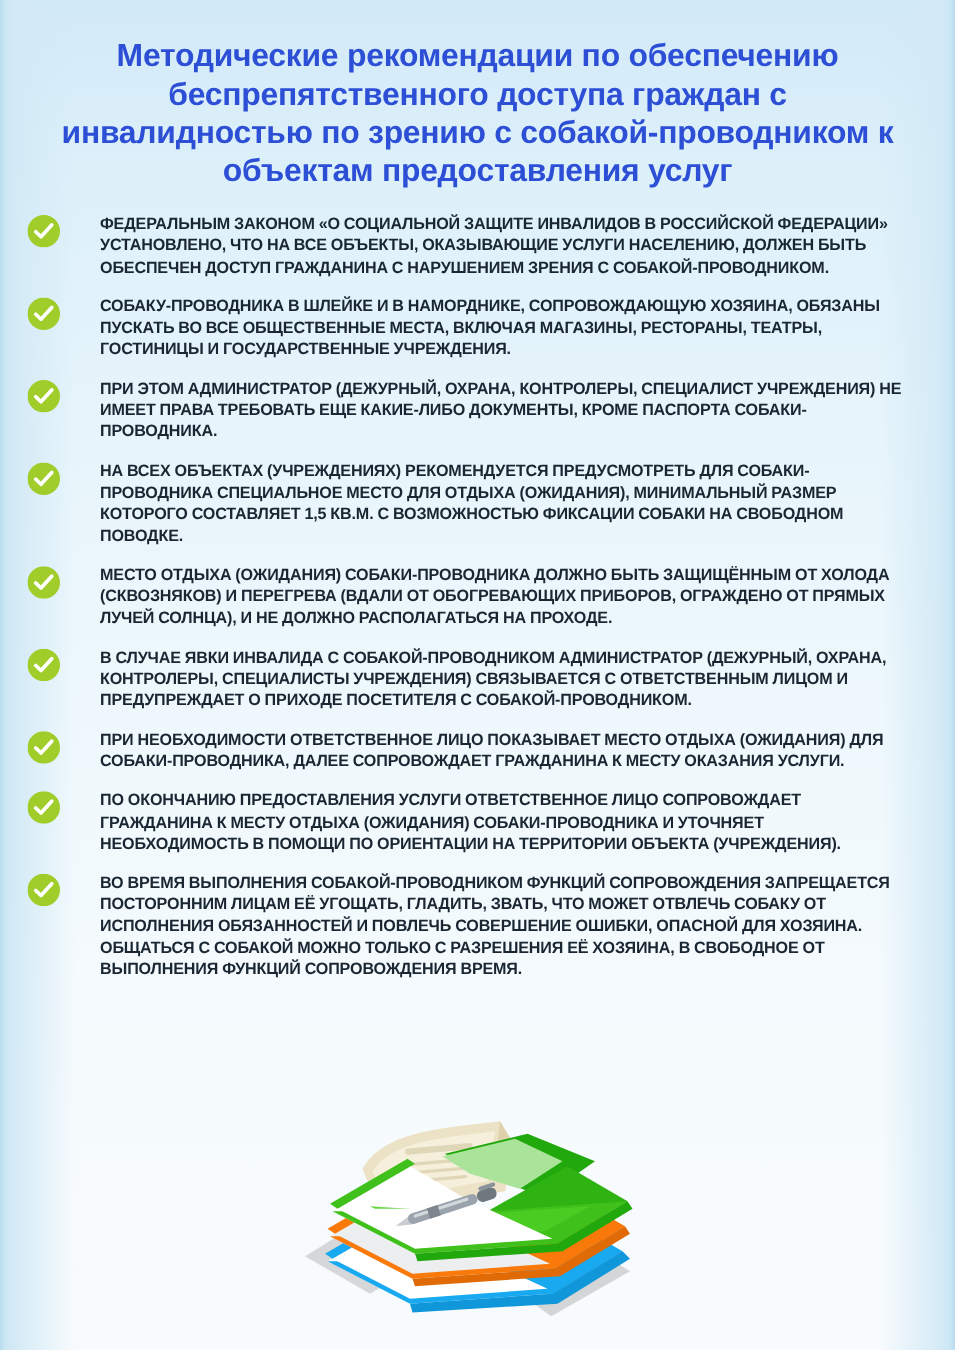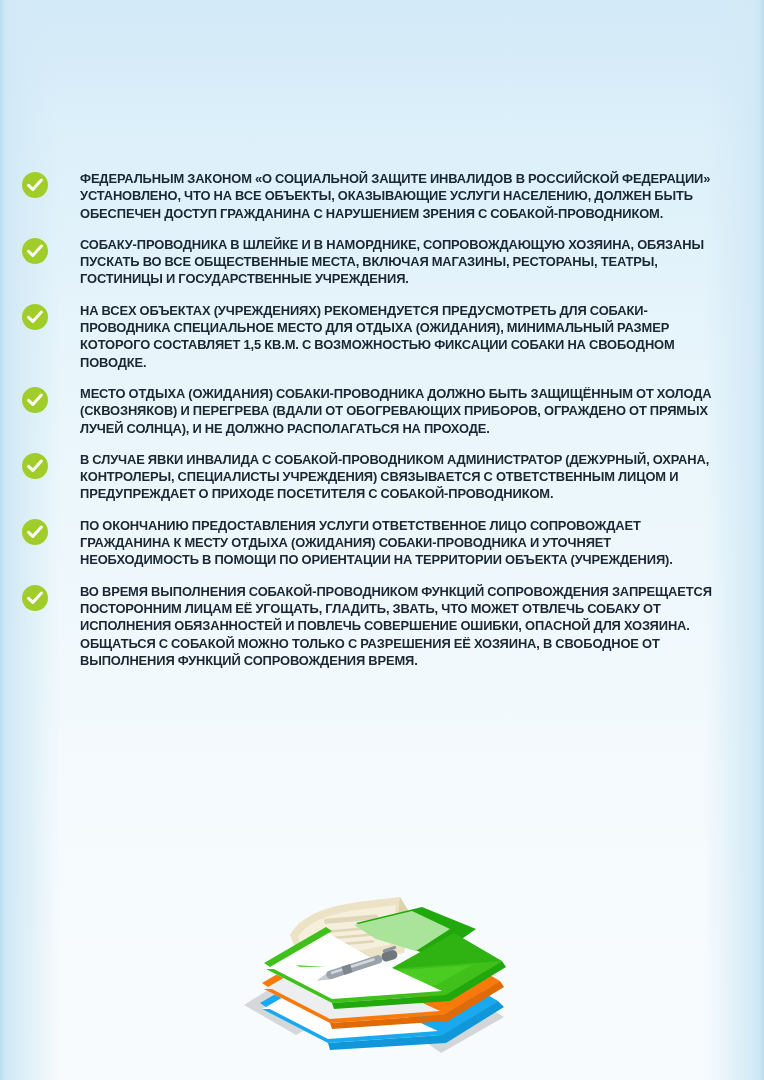--- a/index.html
+++ b/index.html
@@ -102,20 +102,23 @@
     width: 300px;
     height: 165px;
   }
   .illustration svg { display: block; width: 300px; height: 165px; }
 </style>
 </head>
 <body>
 
 <div class="poster">
 
+  <div class="title-wrap">
+    <h1 class="title">Методические рекомендации по обеспечению беспрепятственного доступа граждан с инвалидностью по зрению с собакой-проводником к объектам предоставления услуг</h1>
+  </div>
 
   <div class="list">
 
     <div class="item">
       <span class="check">
         <svg viewBox="0 0 26 26" xmlns="http://www.w3.org/2000/svg">
           <circle cx="13" cy="13" r="13" fill="#a1cd2a"></circle>
           <path d="M6.6 13.4 L10.8 17.4 L19.4 8.0" fill="none" stroke="#ffffff" stroke-width="3.0" stroke-linecap="round" stroke-linejoin="round"></path>
         </svg>
       </span>
@@ -125,20 +128,29 @@
     <div class="item">
       <span class="check">
         <svg viewBox="0 0 26 26" xmlns="http://www.w3.org/2000/svg">
           <circle cx="13" cy="13" r="13" fill="#a1cd2a"></circle>
           <path d="M6.6 13.4 L10.8 17.4 L19.4 8.0" fill="none" stroke="#ffffff" stroke-width="3.0" stroke-linecap="round" stroke-linejoin="round"></path>
         </svg>
       </span>
       <span class="item-text">Собаку-проводника в шлейке и в наморднике, сопровождающую хозяина, обязаны пускать во все общественные места, включая магазины, рестораны, театры, гостиницы и государственные учреждения.</span>
     </div>
 
+    <div class="item">
+      <span class="check">
+        <svg viewBox="0 0 26 26" xmlns="http://www.w3.org/2000/svg">
+          <circle cx="13" cy="13" r="13" fill="#a1cd2a"></circle>
+          <path d="M6.6 13.4 L10.8 17.4 L19.4 8.0" fill="none" stroke="#ffffff" stroke-width="3.0" stroke-linecap="round" stroke-linejoin="round"></path>
+        </svg>
+      </span>
+      <span class="item-text">При этом администратор (дежурный, охрана, контролеры, специалист учреждения) не имеет права требовать еще какие-либо документы, кроме паспорта собаки-проводника.</span>
+    </div>
 
     <div class="item">
       <span class="check">
         <svg viewBox="0 0 26 26" xmlns="http://www.w3.org/2000/svg">
           <circle cx="13" cy="13" r="13" fill="#a1cd2a"></circle>
           <path d="M6.6 13.4 L10.8 17.4 L19.4 8.0" fill="none" stroke="#ffffff" stroke-width="3.0" stroke-linecap="round" stroke-linejoin="round"></path>
         </svg>
       </span>
       <span class="item-text">На всех объектах (учреждениях) рекомендуется предусмотреть для собаки-проводника специальное место для отдыха (ожидания), минимальный размер которого составляет 1,5 кв.м. с возможностью фиксации собаки на свободном поводке.</span>
     </div>
@@ -157,20 +169,29 @@
     <div class="item">
       <span class="check">
         <svg viewBox="0 0 26 26" xmlns="http://www.w3.org/2000/svg">
           <circle cx="13" cy="13" r="13" fill="#a1cd2a"></circle>
           <path d="M6.6 13.4 L10.8 17.4 L19.4 8.0" fill="none" stroke="#ffffff" stroke-width="3.0" stroke-linecap="round" stroke-linejoin="round"></path>
         </svg>
       </span>
       <span class="item-text">В случае явки инвалида с собакой-проводником администратор (дежурный, охрана, контролеры, специалисты учреждения) связывается с ответственным лицом и предупреждает о приходе посетителя с собакой-проводником.</span>
     </div>
 
+    <div class="item">
+      <span class="check">
+        <svg viewBox="0 0 26 26" xmlns="http://www.w3.org/2000/svg">
+          <circle cx="13" cy="13" r="13" fill="#a1cd2a"></circle>
+          <path d="M6.6 13.4 L10.8 17.4 L19.4 8.0" fill="none" stroke="#ffffff" stroke-width="3.0" stroke-linecap="round" stroke-linejoin="round"></path>
+        </svg>
+      </span>
+      <span class="item-text">При необходимости ответственное лицо показывает место отдыха (ожидания) для собаки-проводника, далее сопровождает гражданина к месту оказания услуги.</span>
+    </div>
 
     <div class="item">
       <span class="check">
         <svg viewBox="0 0 26 26" xmlns="http://www.w3.org/2000/svg">
           <circle cx="13" cy="13" r="13" fill="#a1cd2a"></circle>
           <path d="M6.6 13.4 L10.8 17.4 L19.4 8.0" fill="none" stroke="#ffffff" stroke-width="3.0" stroke-linecap="round" stroke-linejoin="round"></path>
         </svg>
       </span>
       <span class="item-text">По окончанию предоставления услуги ответственное лицо сопровождает гражданина к месту отдыха (ожидания) собаки-проводника и уточняет необходимость в помощи по ориентации на территории объекта (учреждения).</span>
     </div>

